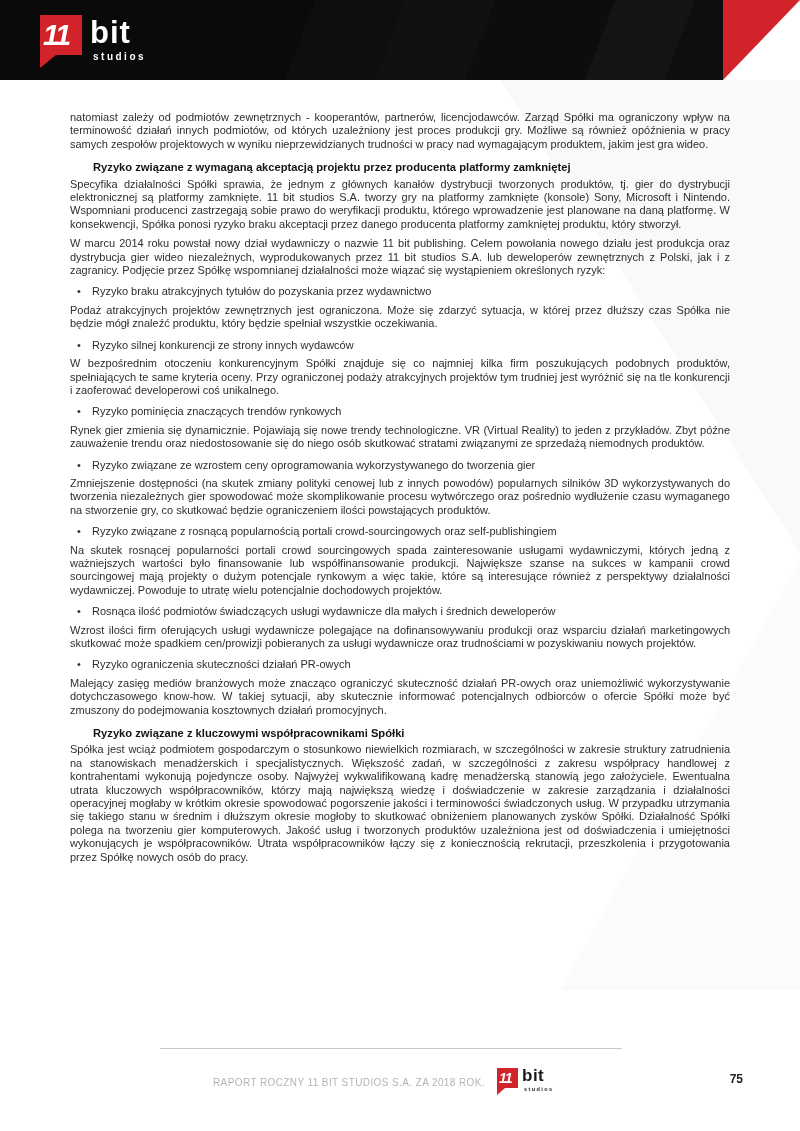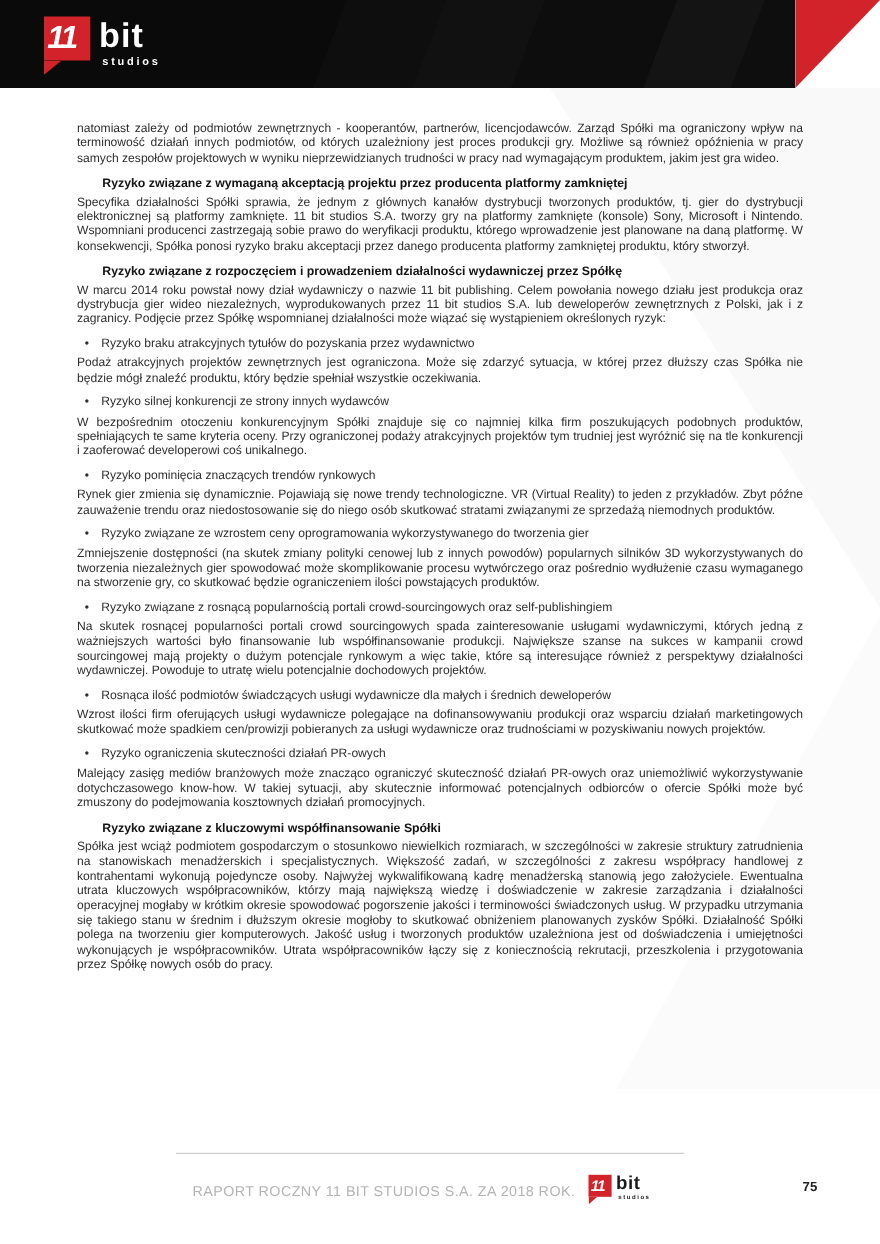--- a/index.html
+++ b/index.html
@@ -73,21 +73,21 @@
   
   .footer-rule {
     position:absolute; left:160px; top:1048px; width:462px; height:1px;
     background:#c8c8c8;
   }
   .footer-row {
     position:absolute; left:160px; top:1060px; width:462px; height:44px;
     display:flex; align-items:center; justify-content:center; gap:12px;
   }
   .footer-title {
-    color:#b4b4b4; font-size:13px; letter-spacing:0.4px; white-space:nowrap;
+    color:#b4b4b4; font-size:10px; letter-spacing:0.4px; white-space:nowrap;
   }
   .mini-logo { position:relative; width:72px; height:32px; }
   .mini-square { position:absolute; left:0; top:2px; width:21px; height:20px; background:#d2232a; }
   .mini-tail { position:absolute; left:0; top:22px; width:8px; height:7px; background:#d2232a;
                clip-path:polygon(0 0,100% 0,0 100%); }
   .mini-num { position:absolute; left:2px; top:4px; color:#ffffff; font-weight:bold;
               font-size:14px; line-height:16px; letter-spacing:-1px; font-style:italic; }
   .mini-bit { position:absolute; left:25px; top:1px; color:#1a1a1a; font-weight:bold;
               font-size:17px; line-height:18px; letter-spacing:0.5px; }
   .mini-studios { position:absolute; left:27px; top:20px; color:#1a1a1a; font-size:5.5px;
@@ -120,21 +120,20 @@
     <div class="header-corner"></div>
   </div>
 
   <div class="wm wm-a"></div>
   <div class="wm wm-b"></div>
 
   <div class="content">
       <p class="para">natomiast zależy od podmiotów zewnętrznych - kooperantów, partnerów, licencjodawców. Zarząd Spółki ma ograniczony wpływ na terminowość działań innych podmiotów, od których uzależniony jest proces produkcji gry. Możliwe są również opóźnienia w pracy samych zespołów projektowych w wyniku nieprzewidzianych trudności w pracy nad wymagającym produktem, jakim jest gra wideo.</p>
       <h3 class="h">Ryzyko związane z wymaganą akceptacją projektu przez producenta platformy zamkniętej</h3>
       <p class="para">Specyfika działalności Spółki sprawia, że jednym z głównych kanałów dystrybucji tworzonych produktów, tj. gier do dystrybucji elektronicznej są platformy zamknięte. 11 bit studios S.A. tworzy gry na platformy zamknięte (konsole) Sony, Microsoft i Nintendo. Wspomniani producenci zastrzegają sobie prawo do weryfikacji produktu, którego wprowadzenie jest planowane na daną platformę. W konsekwencji, Spółka ponosi ryzyko braku akceptacji przez danego producenta platformy zamkniętej produktu, który stworzył.</p>
-      <h3 class="h">Ryzyko związane z rozpoczęciem i prowadzeniem działalności wydawniczej przez Spółkę</h3>
       <p class="para">W marcu 2014 roku powstał nowy dział wydawniczy o nazwie 11 bit publishing. Celem powołania nowego działu jest produkcja oraz dystrybucja gier wideo niezależnych, wyprodukowanych przez 11 bit studios S.A. lub deweloperów zewnętrznych z Polski, jak i z zagranicy. Podjęcie przez Spółkę wspomnianej działalności może wiązać się wystąpieniem określonych ryzyk:</p>
       <div class="bullet">
         <span class="dot">•</span>
         <span>Ryzyko braku atrakcyjnych tytułów do pozyskania przez wydawnictwo</span>
       </div>
       <p class="para">Podaż atrakcyjnych projektów zewnętrznych jest ograniczona. Może się zdarzyć sytuacja, w której przez dłuższy czas Spółka nie będzie mógł znaleźć produktu, który będzie spełniał wszystkie oczekiwania.</p>
       <div class="bullet">
         <span class="dot">•</span>
         <span>Ryzyko silnej konkurencji ze strony innych wydawców</span>
       </div>
@@ -157,21 +156,21 @@
       <div class="bullet">
         <span class="dot">•</span>
         <span>Rosnąca ilość podmiotów świadczących usługi wydawnicze dla małych i średnich deweloperów</span>
       </div>
       <p class="para">Wzrost ilości firm oferujących usługi wydawnicze polegające na dofinansowywaniu produkcji oraz wsparciu działań marketingowych skutkować może spadkiem cen/prowizji pobieranych za usługi wydawnicze oraz trudnościami w pozyskiwaniu nowych projektów.</p>
       <div class="bullet">
         <span class="dot">•</span>
         <span>Ryzyko ograniczenia skuteczności działań PR-owych</span>
       </div>
       <p class="para">Malejący zasięg mediów branżowych może znacząco ograniczyć skuteczność działań PR-owych oraz uniemożliwić wykorzystywanie dotychczasowego know-how. W takiej sytuacji, aby skutecznie informować potencjalnych odbiorców o ofercie Spółki może być zmuszony do podejmowania kosztownych działań promocyjnych.</p>
-      <h3 class="h">Ryzyko związane z kluczowymi współfinansowanie Spółki</h3>
+      <h3 class="h">Ryzyko związane z kluczowymi współpracownikami Spółki</h3>
       <p class="para">Spółka jest wciąż podmiotem gospodarczym o stosunkowo niewielkich rozmiarach, w szczególności w zakresie struktury zatrudnienia na stanowiskach menadżerskich i specjalistycznych. Większość zadań, w szczególności z zakresu współpracy handlowej z kontrahentami wykonują pojedyncze osoby. Najwyżej wykwalifikowaną kadrę menadżerską stanowią jego założyciele. Ewentualna utrata kluczowych współpracowników, którzy mają największą wiedzę i doświadczenie w zakresie zarządzania i działalności operacyjnej mogłaby w krótkim okresie spowodować pogorszenie jakości i terminowości świadczonych usług. W przypadku utrzymania się takiego stanu w średnim i dłuższym okresie mogłoby to skutkować obniżeniem planowanych zysków Spółki. Działalność Spółki polega na tworzeniu gier komputerowych. Jakość usług i tworzonych produktów uzależniona jest od doświadczenia i umiejętności wykonujących je współpracowników. Utrata współpracowników łączy się z koniecznością rekrutacji, przeszkolenia i przygotowania przez Spółkę nowych osób do pracy.</p>
     </div>
 
   <div class="footer-rule"></div>
   <div class="footer-row">
     <span class="footer-title">RAPORT ROCZNY 11 BIT STUDIOS S.A. ZA 2018 ROK.</span>
     <span class="mini-logo">
       <span class="mini-square"></span>
       <span class="mini-tail"></span>
       <span class="mini-num">11</span>

